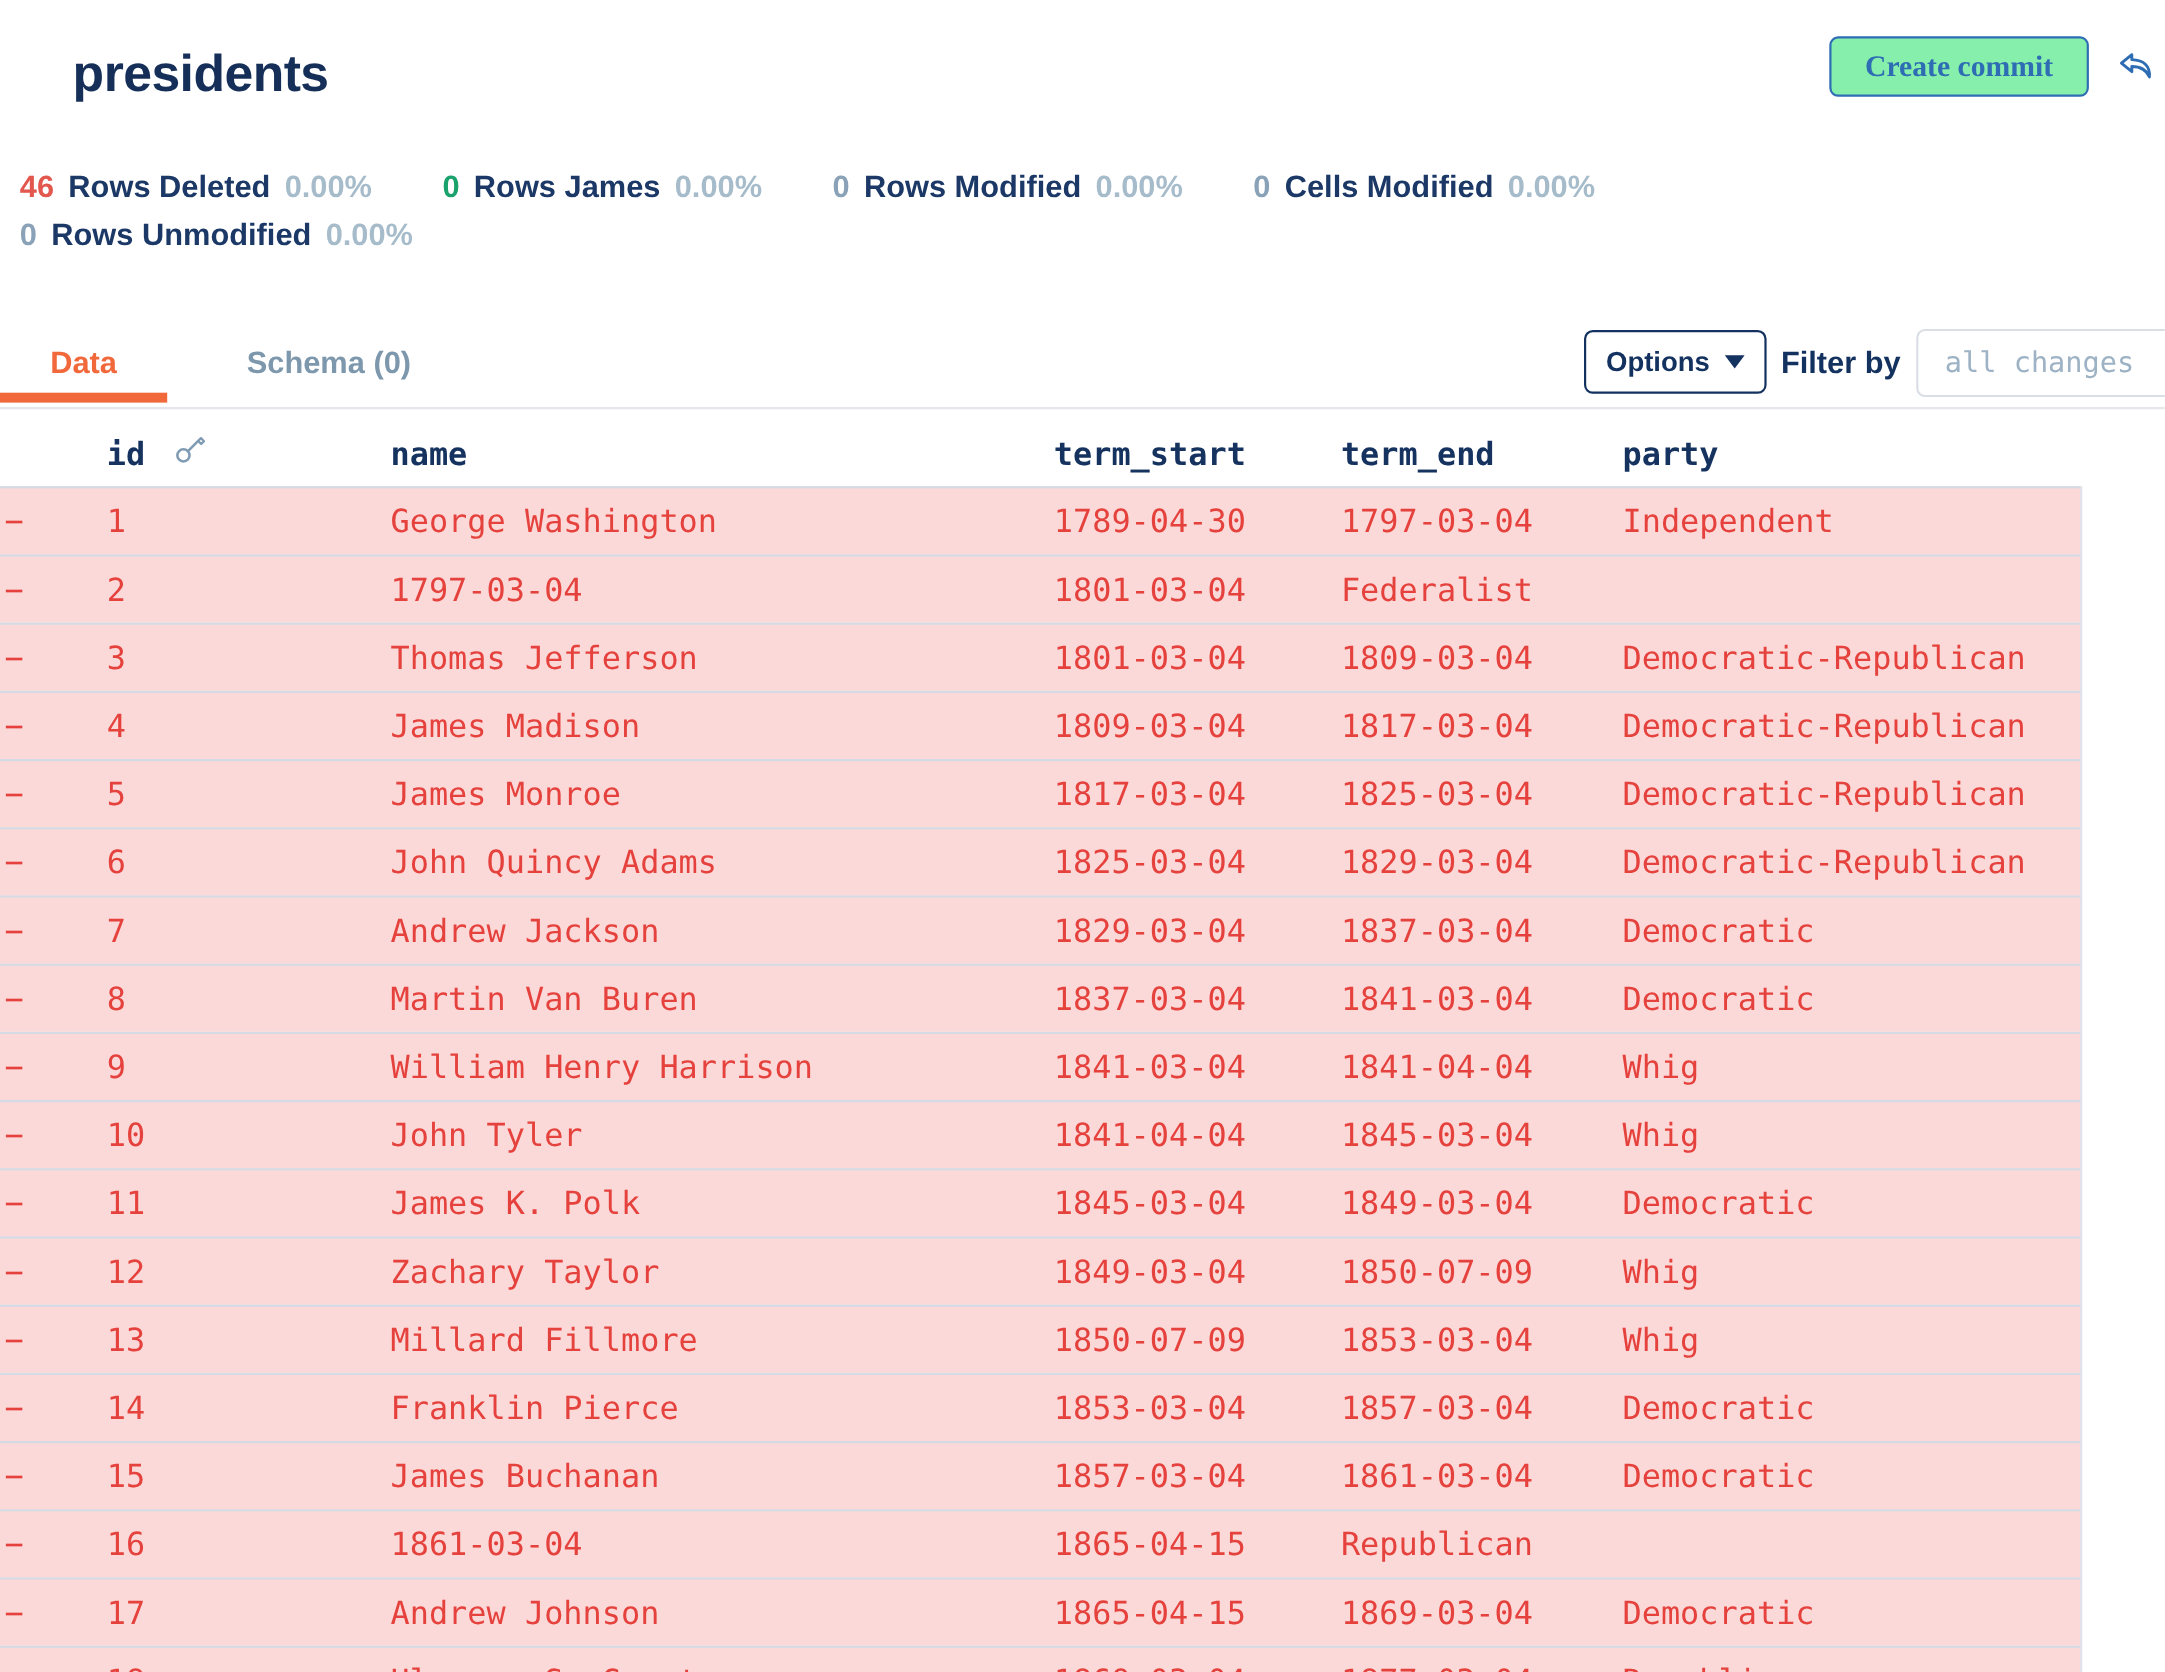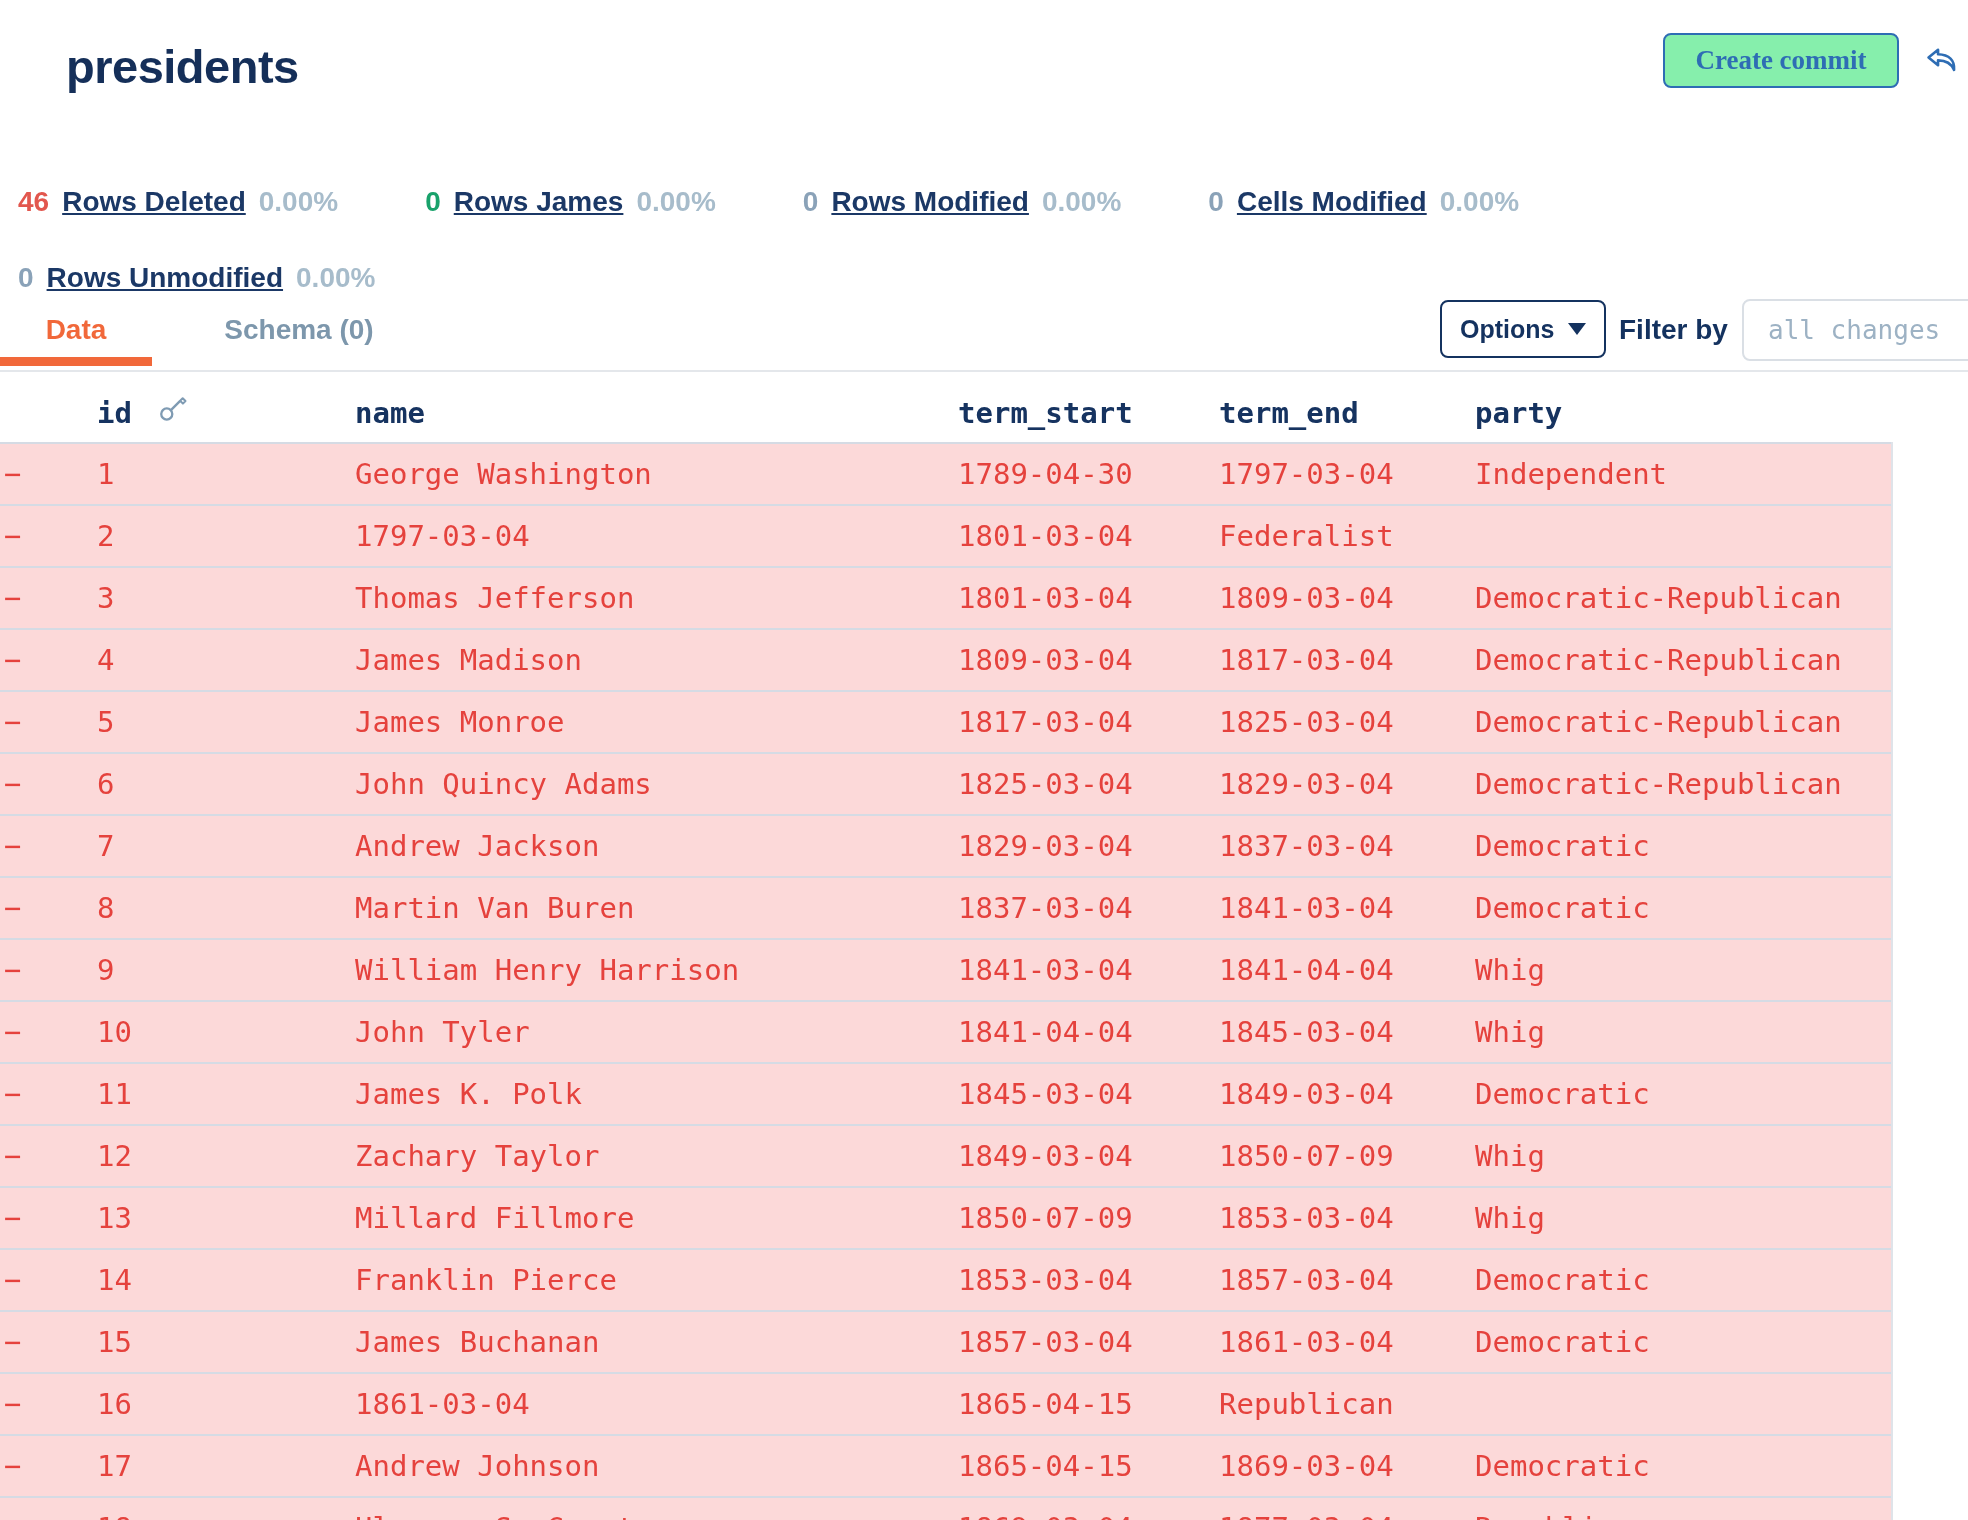--- a/index.html
+++ b/index.html
@@ -11,27 +11,27 @@
               color:#152f59;letter-spacing:-0.5px;margin-left:48px;}
   .commit-btn{position:absolute;left:1663px;top:33px;height:55px;min-width:236px;
               box-sizing:border-box;border:2px solid #2e6db4;border-radius:8px;
               background:#86efac;color:#2e6db4;font-size:27px;font-weight:700;
               font-family:Liberation Serif, serif;
               display:flex;align-items:center;justify-content:center;padding:0 25px;cursor:pointer;}
   .undo-wrap{position:absolute;left:1922px;top:42px;width:38px;height:38px;cursor:pointer;}
 
   
   .stats{position:absolute;left:18px;top:148px;font-size:28px;}
-  .stats-line{display:flex;gap:87px;white-space:nowrap;line-height:44px;margin-top:32px;}
+  .stats-line{display:flex;gap:64px;white-space:nowrap;line-height:44px;}
   .stat-item{display:inline-flex;gap:13px;align-items:baseline;}
   .stat-num{font-weight:700;}
   .num-red{color:#e2574e;}
   .num-green{color:#19a26b;}
   .num-slate{color:#8aa2b8;}
-  .stat-label{color:#1b3866;font-weight:600;text-decoration:underline;}
+  .stat-label{color:#1b3866;font-weight:600;}
   .stat-pct{color:#a7bccb;font-weight:600;}
 
   
   .tabbar{position:absolute;left:0;top:290px;width:1968px;height:82px;
           border-bottom:2px solid #e4e7eb;box-sizing:border-box;}
   .tab{position:absolute;top:0;height:80px;display:flex;align-items:center;
        justify-content:center;font-size:28px;font-weight:700;cursor:pointer;}
   .tab-data{left:0;width:152px;color:#f1683a;}
   .tab-schema{left:196px;width:206px;color:#7d97ac;}
   .tab-underline{position:absolute;left:0;top:67px;width:152px;height:9px;background:#f1683a;}

